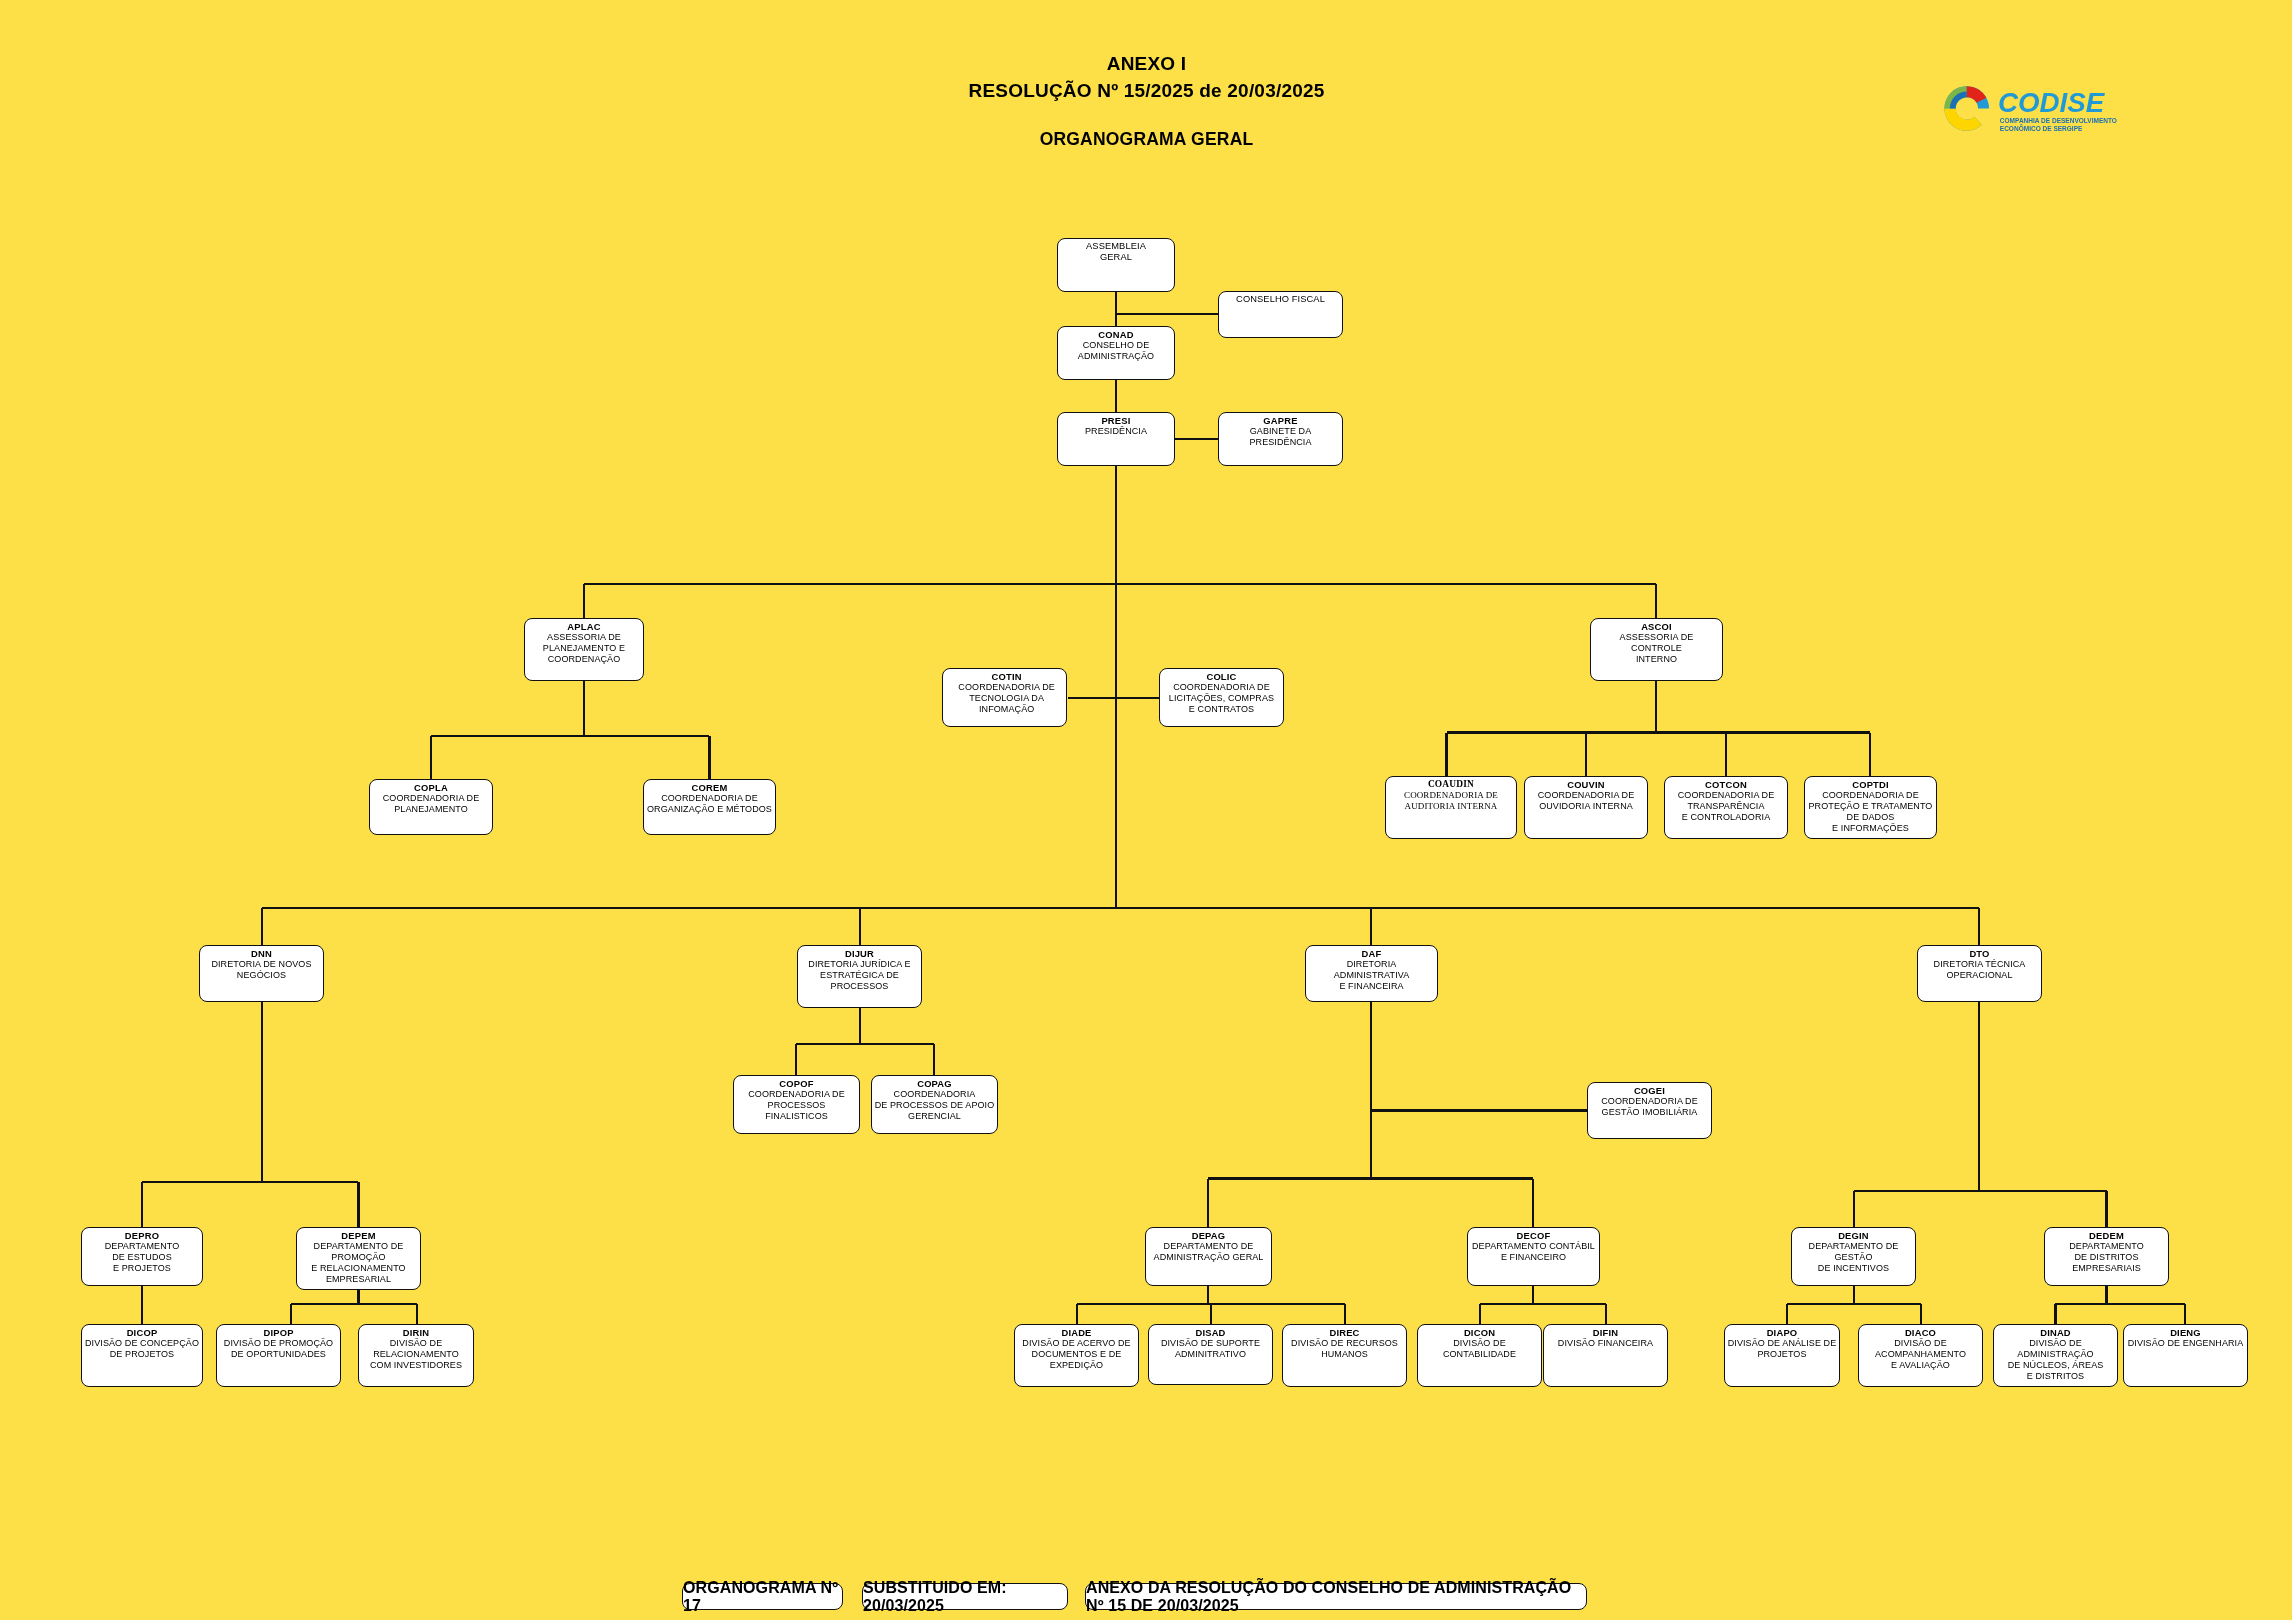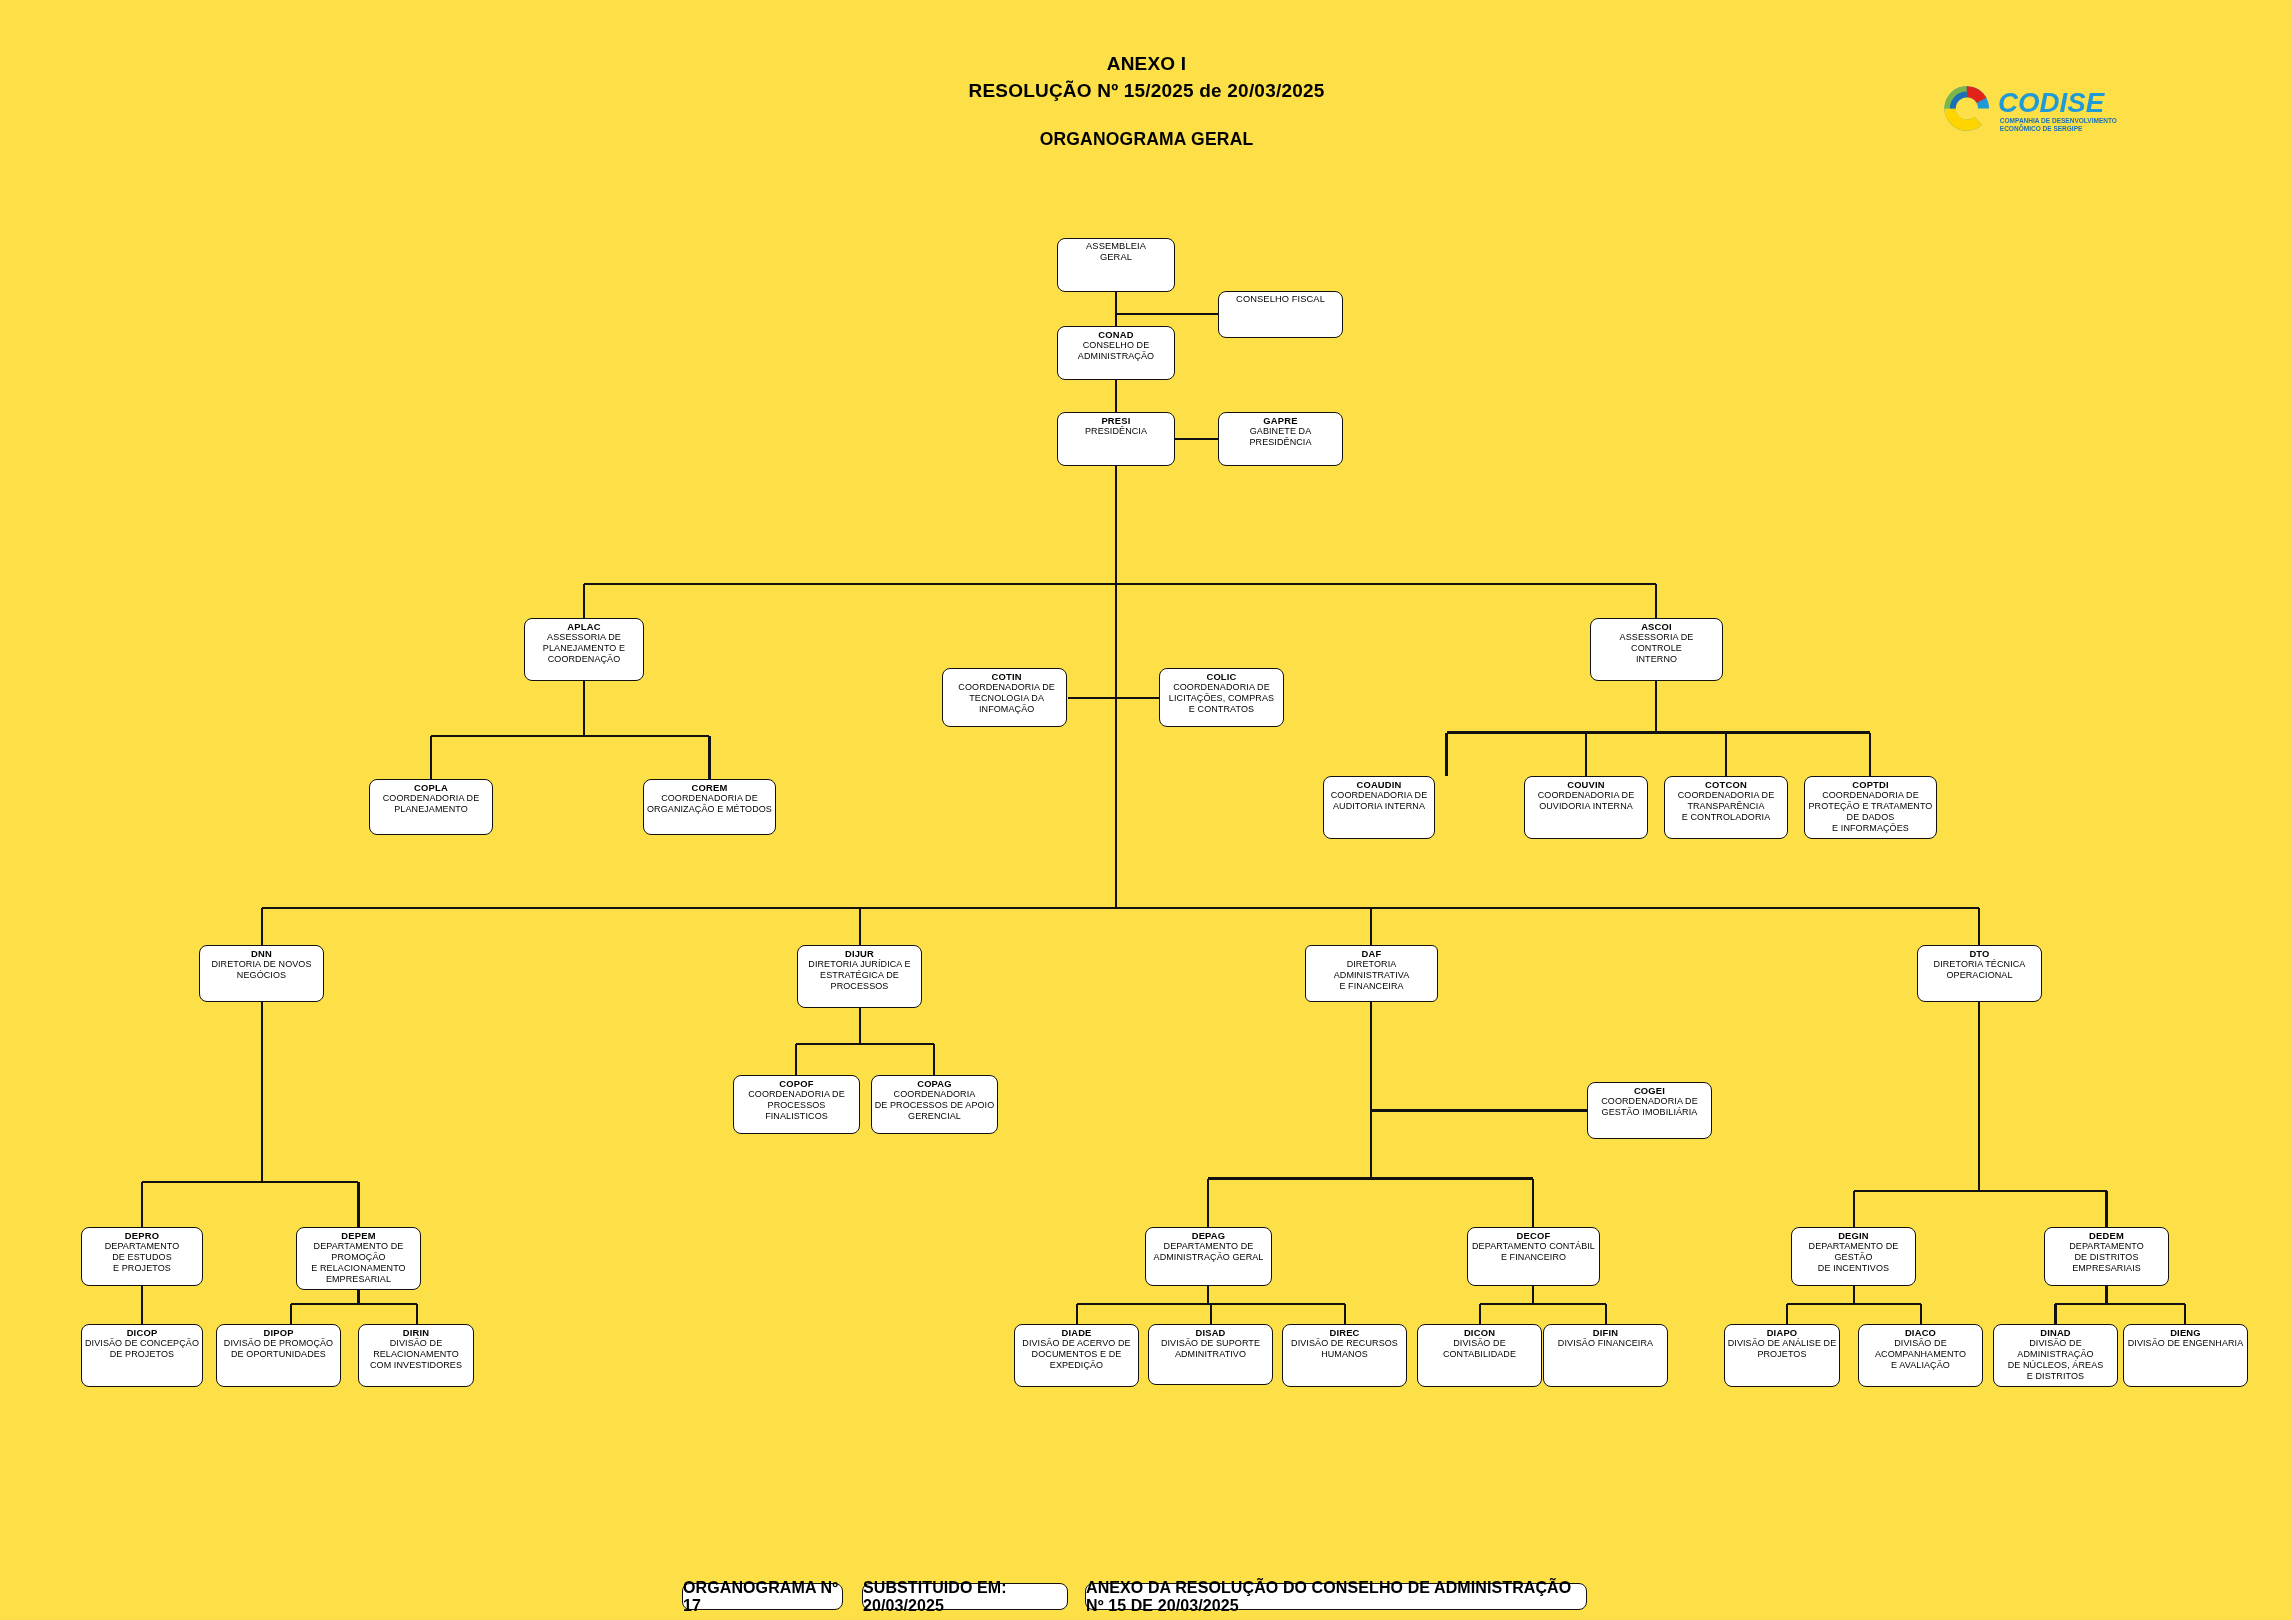--- a/index.html
+++ b/index.html
@@ -190,21 +190,21 @@
           <div class="desc">COORDENADORIA DE<br>LICITAÇÕES, COMPRAS<br>E CONTRATOS</div>
         </div>
         <div class="node" style="left: 369px; top: 779px; width: 124px; height: 56px;">
           <div class="code">COPLA</div>
           <div class="desc">COORDENADORIA DE<br>PLANEJAMENTO</div>
         </div>
         <div class="node" style="left: 643px; top: 779px; width: 133px; height: 56px;">
           <div class="code">COREM</div>
           <div class="desc">COORDENADORIA DE<br>ORGANIZAÇÃO E MÉTODOS</div>
         </div>
-        <div class="node" style="left: 1323px; top: 776px; width: 112px; height: 63px;">
+        <div class="node" style="left: 1385px; top: 776px; width: 132px; height: 63px; font-family: Liberation Serif, serif;">
           <div class="code">COAUDIN</div>
           <div class="desc">COORDENADORIA DE<br>AUDITORIA INTERNA</div>
         </div>
         <div class="node" style="left: 1524px; top: 776px; width: 124px; height: 63px;">
           <div class="code">COUVIN</div>
           <div class="desc">COORDENADORIA DE<br>OUVIDORIA INTERNA</div>
         </div>
         <div class="node" style="left: 1664px; top: 776px; width: 124px; height: 63px;">
           <div class="code">COTCON</div>
           <div class="desc">COORDENADORIA DE<br>TRANSPARÊNCIA<br>E CONTROLADORIA</div>
@@ -214,21 +214,21 @@
           <div class="desc">COORDENADORIA DE<br>PROTEÇÃO E TRATAMENTO<br>DE DADOS<br>E INFORMAÇÕES</div>
         </div>
         <div class="node" style="left: 199px; top: 945px; width: 125px; height: 57px;">
           <div class="code">DNN</div>
           <div class="desc">DIRETORIA DE NOVOS<br>NEGÓCIOS</div>
         </div>
         <div class="node" style="left: 797px; top: 945px; width: 125px; height: 63px;">
           <div class="code">DIJUR</div>
           <div class="desc">DIRETORIA JURÍDICA E<br>ESTRATÉGICA DE<br>PROCESSOS</div>
         </div>
-        <div class="node" style="left: 1305px; top: 945px; width: 133px; height: 57px; border-radius: 6px;">
+        <div class="node" style="left: 1305px; top: 945px; width: 133px; height: 57px;">
           <div class="code">DAF</div>
           <div class="desc">DIRETORIA ADMINISTRATIVA<br>E FINANCEIRA</div>
         </div>
         <div class="node" style="left: 1917px; top: 945px; width: 125px; height: 57px;">
           <div class="code">DTO</div>
           <div class="desc">DIRETORIA TÉCNICA<br>OPERACIONAL</div>
         </div>
         <div class="node" style="left: 733px; top: 1075px; width: 127px; height: 59px;">
           <div class="code">COPOF</div>
           <div class="desc">COORDENADORIA DE<br>PROCESSOS FINALISTICOS</div>

